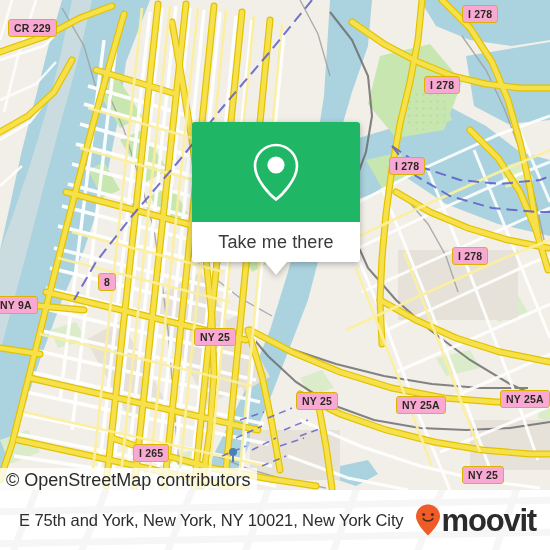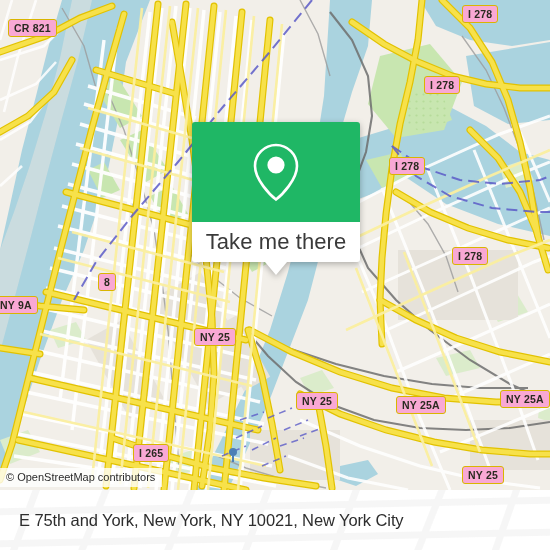--- a/index.html
+++ b/index.html
@@ -15,33 +15,33 @@
 
   
   .shield{position:absolute;background:#f9a8d4;border:1.6px solid #d9b500;
           border-radius:3px;color:#2a2a20;font-size:10.5px;font-weight:bold;
           line-height:1;padding:2.5px 5px 3px 5px;white-space:nowrap;
           letter-spacing:.2px;box-sizing:border-box;}
 
   
   #attrib{position:absolute;left:0;top:468px;
           background:rgba(255,255,255,.78);
-          font-size:11px;color:#2b2b2b;padding:3px 7px 4px 6px;
+          font-size:18px;color:#2b2b2b;padding:3px 7px 4px 6px;
           line-height:1.1;white-space:nowrap;}
 
   
   #popup{position:absolute;left:192px;top:122px;width:168px;
          filter:drop-shadow(0 2px 3px rgba(0,0,0,.28));}
   #popup-green{background:#1fb765;height:100px;
                border-radius:3px 3px 0 0;
                display:flex;align-items:center;justify-content:center;}
   #popup-green svg{display:block;}
   #popup-foot{background:#fff;height:40px;border-radius:0 0 3px 3px;
               display:flex;align-items:center;justify-content:center;}
-  #popup-label{font-size:22px;color:#3a3a3a;letter-spacing:.1px;}
+  #popup-label{font-size:18px;color:#3a3a3a;letter-spacing:.1px;}
   #popup-tail{position:absolute;left:50%;top:140px;margin-left:-11px;
               width:0;height:0;border-left:11px solid transparent;
               border-right:11px solid transparent;border-top:13px solid #fff;}
 
   
   #bottombar{position:absolute;left:0;top:490px;width:550px;height:60px;
              background:#fff;overflow:hidden;}
   #bottombar-wm{position:absolute;left:0;top:0;width:550px;height:60px;
                 opacity:.55;}
   #bar-inner{position:absolute;left:0;top:0;width:488px;height:60px;
@@ -300,21 +300,21 @@
             <path d="M300,436 L322,428"></path>
           <path d="M262,466 L286,456"></path>
             <path d="M280,446 L304,438"></path>
         </g>
 
         <path d="M233,452 l0,10 m-3,-10 a3,3 0 1,1 6,0 a3,3 0 1,1 -6,0" stroke="#4d7fb5" stroke-width="2" fill="#4d7fb5"></path>
       </g>
     </svg>
 
     <div id="shields">
-        <div class="shield" style="left: 8px; top: 19px;">CR 821</div>
+        <div class="shield" style="left: 8px; top: 19px;">CR 229</div>
         <div class="shield" style="left: 462px; top: 5px;">I 278</div>
         <div class="shield" style="left: 424px; top: 76px;">I 278</div>
         <div class="shield" style="left: 389px; top: 157px;">I 278</div>
         <div class="shield" style="left: 452px; top: 247px;">I 278</div>
         <div class="shield" style="left: -6px; top: 296px;">NY 9A</div>
         <div class="shield" style="left: 98px; top: 273px;">8</div>
         <div class="shield" style="left: 194px; top: 328px;">NY 25</div>
         <div class="shield" style="left: 296px; top: 392px;">NY 25</div>
         <div class="shield" style="left: 396px; top: 396px;">NY 25A</div>
         <div class="shield" style="left: 500px; top: 390px;">NY 25A</div>
@@ -350,15 +350,26 @@
         <path d="M360,-10 L330,70"></path>
           <path d="M446,-10 L414,70"></path>
         <path d="M520,-10 L492,70"></path>
         <path d="M-10,22 L560,10"></path>
           <path d="M-10,54 L560,42"></path>
       </g>
     </svg>
     <div id="bar-inner">
       <div id="bar-address">E 75th and York, New York, NY 10021, New York City</div>
     </div>
+    <div id="brand">
+      <span>
+        <svg width="26" height="33" viewBox="0 0 26 33">
+          <path d="M13,1 C6.4,1 1,6.3 1,12.8 C1,21 13,32 13,32 C13,32 25,21 25,12.8 C25,6.3 19.6,1 13,1 Z" fill="#ef5c27"></path>
+          <circle cx="8.6" cy="11" r="1.5" fill="#4a2a18"></circle>
+          <circle cx="17.4" cy="11" r="1.5" fill="#4a2a18"></circle>
+          <path d="M8.2,15.2 C10,18.2 16,18.2 17.8,15.2" stroke="#4a2a18" stroke-width="1.6" fill="none" stroke-linecap="round"></path>
+        </svg>
+      </span>
+      <span id="brand-word">moovit</span>
+    </div>
   </div>
 
 </div>
 
 </body></html>

